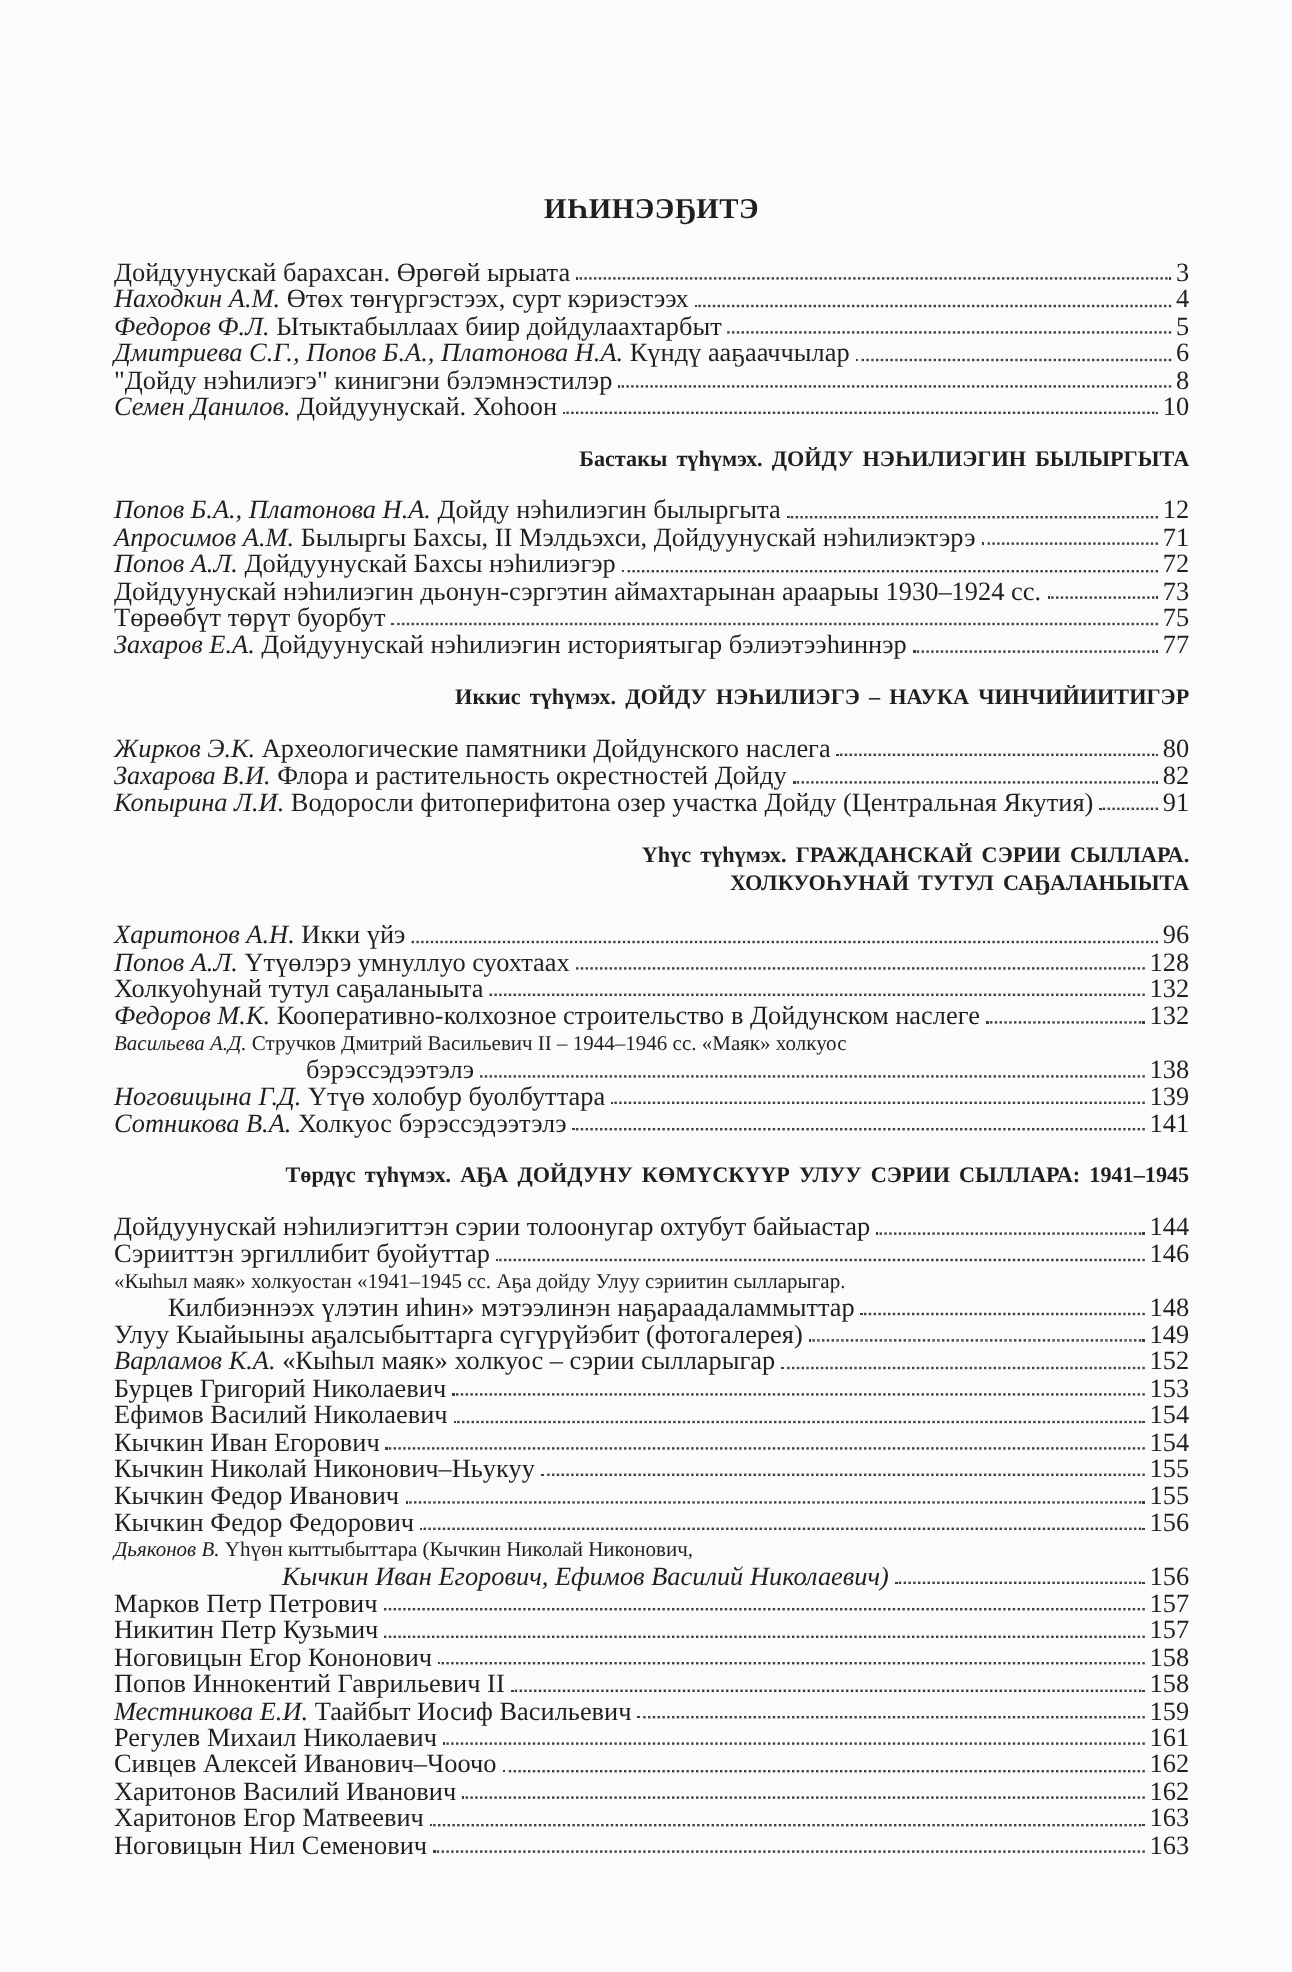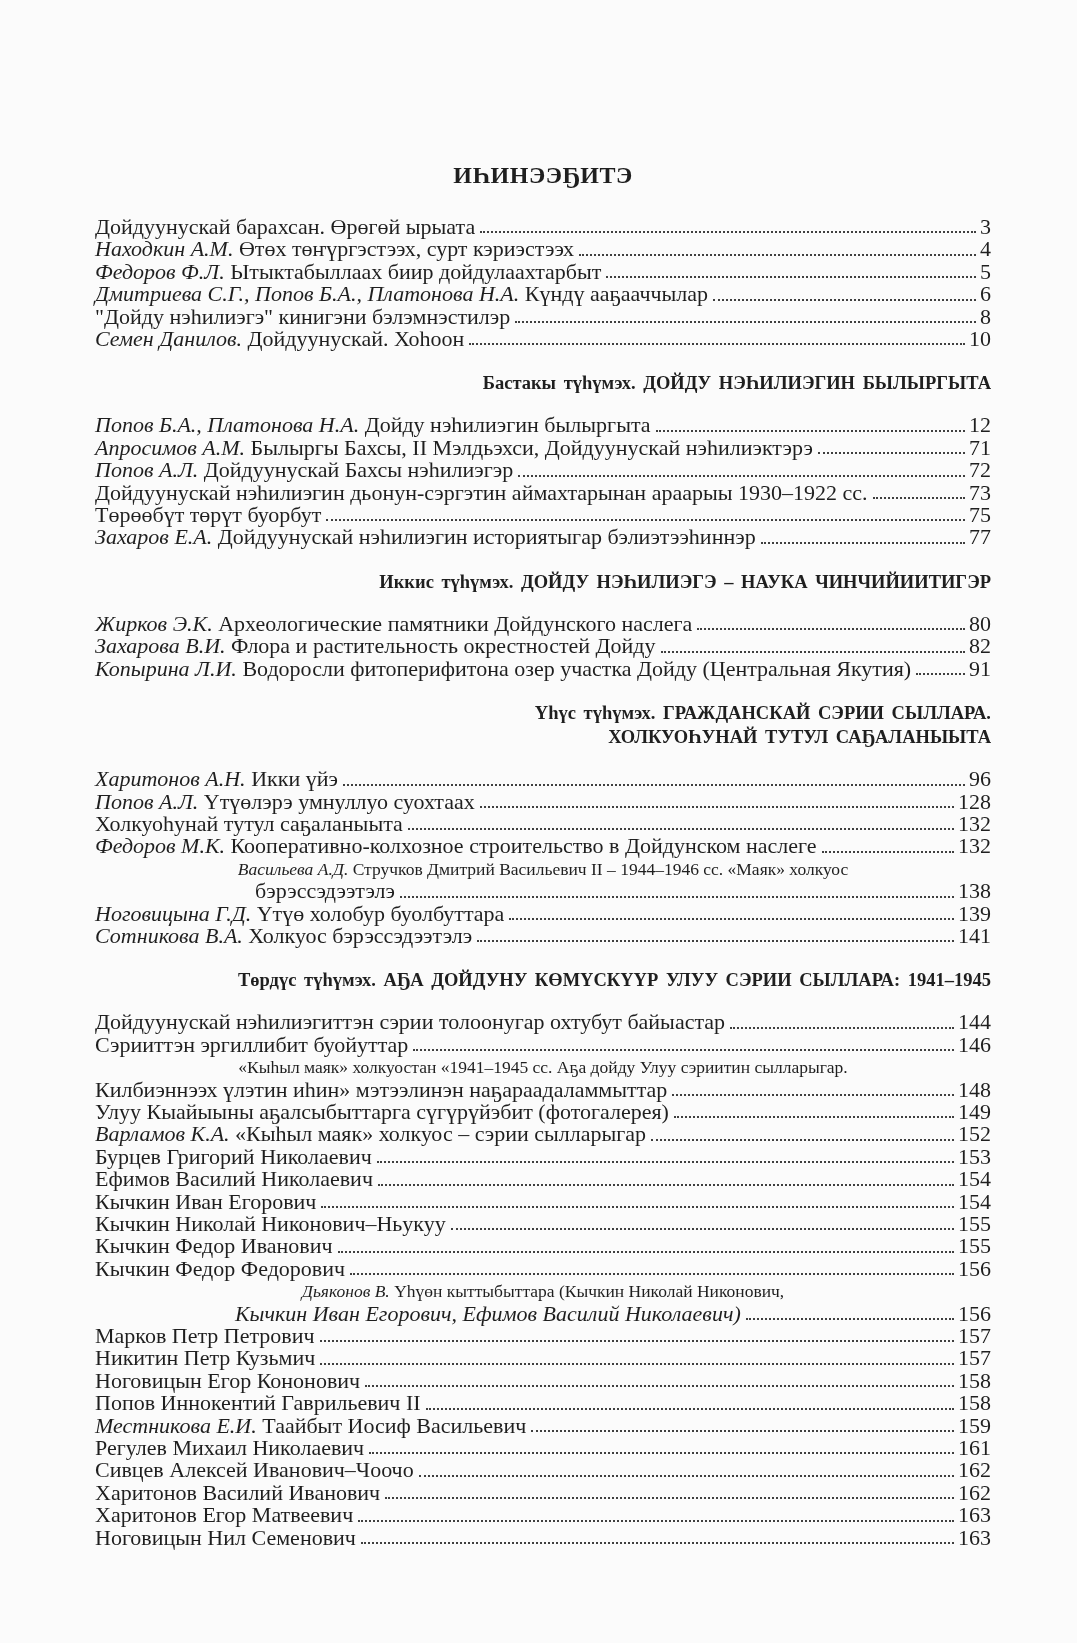--- a/index.html
+++ b/index.html
@@ -33,21 +33,20 @@
   }
   .toc-entry {
     display: flex;
     align-items: flex-start;
     font-size: 22px;
     line-height: 22.4px;
   }
   .toc-line {
     font-size: 17.5px;
     line-height: 22.4px;
-    text-align: center;
   }
   .entry-text { flex: 0 0 auto; white-space: nowrap; }
   .author { font-style: italic; }
   .dots {
     flex: 1 1 auto;
     min-width: 14px;
     align-self: flex-end;
     border-bottom: 2px dotted var(--dots-color, #3f3f3f);
     margin: 0 4px 5px 5px;
   }
@@ -104,21 +103,21 @@
           <span class="entry-text"><i class="author">Апросимов А.М.</i> Былыргы Бахсы, II Мэлдьэхси, Дойдуунускай нэһилиэктэрэ</span>
           <span class="dots"></span>
           <span class="pagenum">71</span>
         </div>
         <div class="toc-entry">
           <span class="entry-text"><i class="author">Попов А.Л.</i> Дойдуунускай Бахсы нэһилиэгэр</span>
           <span class="dots"></span>
           <span class="pagenum">72</span>
         </div>
         <div class="toc-entry">
-          <span class="entry-text">Дойдуунускай нэһилиэгин дьонун-сэргэтин аймахтарынан араарыы 1930–1922 сс.</span>
+          <span class="entry-text">Дойдуунускай нэһилиэгин дьонун-сэргэтин аймахтарынан араарыы 1930–1924 сс.</span>
           <span class="dots"></span>
           <span class="pagenum">73</span>
         </div>
         <div class="toc-entry">
           <span class="entry-text">Төрөөбүт төрүт буорбут</span>
           <span class="dots"></span>
           <span class="pagenum">75</span>
         </div>
         <div class="toc-entry">
           <span class="entry-text"><i class="author">Захаров Е.А.</i> Дойдуунускай нэһилиэгин историятыгар бэлиэтээһиннэр</span>
@@ -197,21 +196,21 @@
           <span class="dots"></span>
           <span class="pagenum">144</span>
         </div>
         <div class="toc-entry">
           <span class="entry-text">Сэрииттэн эргиллибит буойуттар</span>
           <span class="dots"></span>
           <span class="pagenum">146</span>
         </div>
         <div class="toc-line"><span class="entry-text">«Кыһыл маяк» холкуостан «1941–1945 сс. Аҕа дойду Улуу сэриитин сылларыгар.</span></div>
         <div class="toc-entry">
-          <span class="entry-text" style="padding-left: 0px;">Килбиэннээх үлэтин иһин» мэтээлинэн наҕараадаламмыттар</span>
+          <span class="entry-text" style="padding-left: 0px; margin-left: 45px;">Килбиэннээх үлэтин иһин» мэтээлинэн наҕараадаламмыттар</span>
           <span class="dots"></span>
           <span class="pagenum">148</span>
         </div>
         <div class="toc-entry">
           <span class="entry-text">Улуу Кыайыыны аҕалсыбыттарга сүгүрүйэбит (фотогалерея)</span>
           <span class="dots"></span>
           <span class="pagenum">149</span>
         </div>
         <div class="toc-entry">
           <span class="entry-text"><i class="author">Варламов К.А.</i> «Кыһыл маяк» холкуос – сэрии сылларыгар</span>

